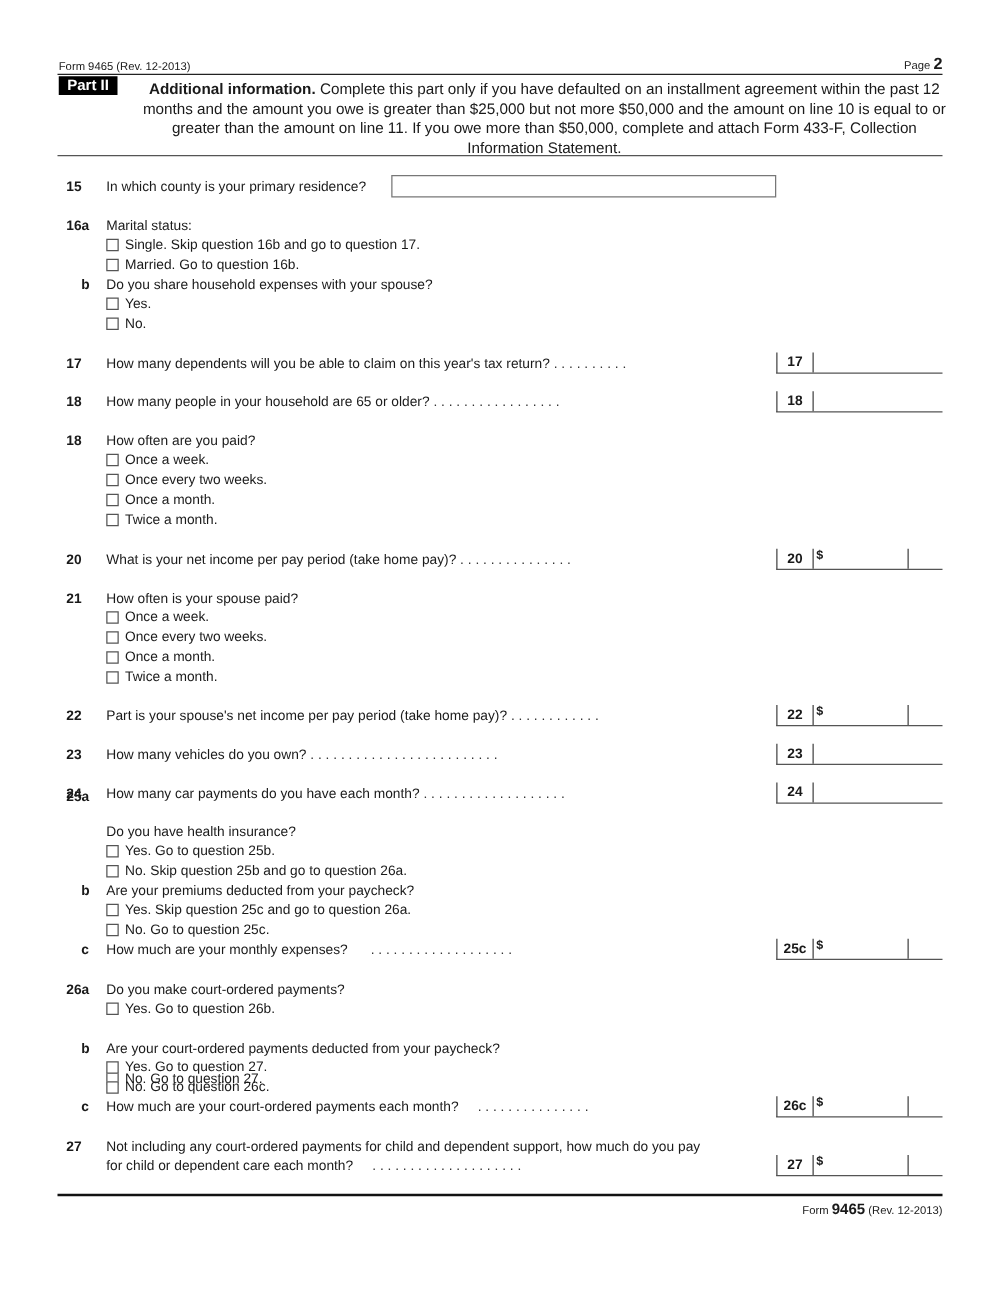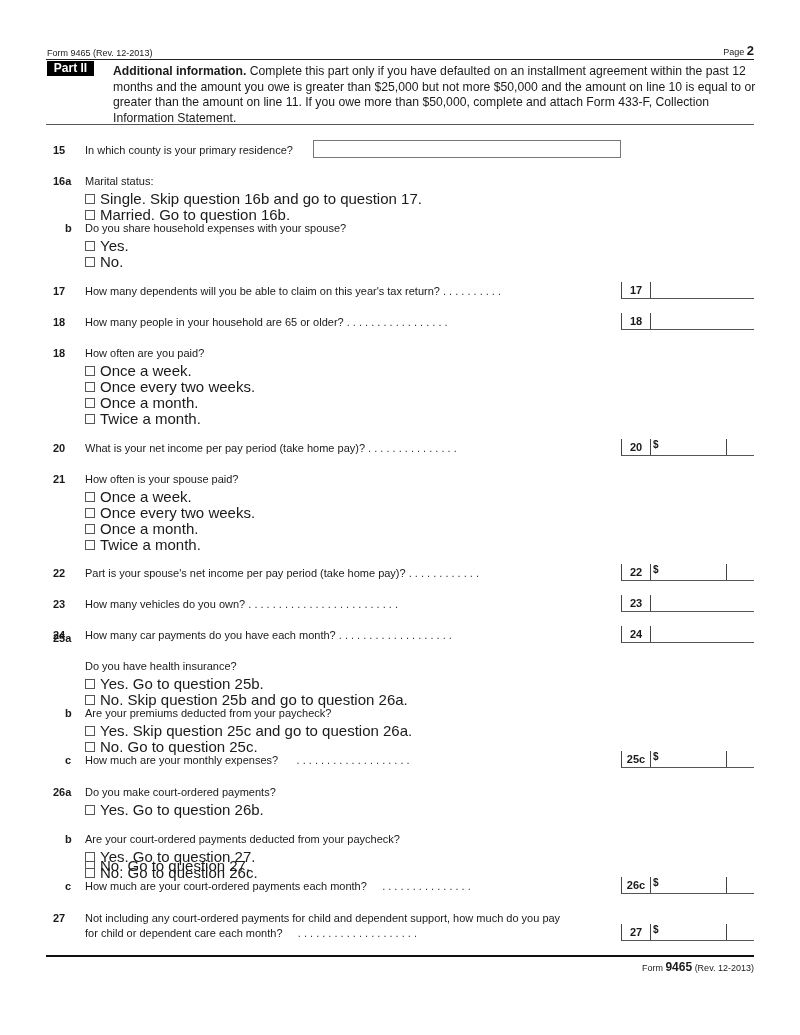--- a/index.html
+++ b/index.html
@@ -1,32 +1,32 @@
 <!DOCTYPE html>
 <html><head>
 <meta charset="utf-8">
 <style>
   html, body { margin:0; padding:0; background:#fff; }
   body { width:800px; height:1035px; position:relative; overflow:hidden;
          font-family:"Liberation Sans", sans-serif; color:#1a1a1a; }
-  .abs { position:absolute; }
+  .abs { position:absolute;text-align:center; }
   .hdr-left { left:47px; top:48px; font-size:9px; }
   .hdr-right { right:46px; top:43px; font-size:9px; }
   .hdr-right b { font-size:13px; }
   .top-rule { left:46px; top:59px; width:708px; height:1px; background:#222; }
   .part-badge { left:47px; top:61px; width:47px; height:15px; background:#000; color:#fff;
                 font-weight:bold; font-size:12px; line-height:15px; text-align:center; }
   .part-text { left:113px; top:64px; width:645px; font-size:12.2px; line-height:15.5px; }
   .part-text b { font-weight:bold; }
   .hdr-rule { left:46px; top:124px; width:708px; height:1px; background:#555; }
 
   .num { position:absolute; left:53px; font-size:11px; font-weight:bold; }
   .sub { position:absolute; left:65px; font-size:11px; font-weight:bold; }
   .q { position:absolute; left:85px; font-size:11px; white-space:nowrap; }
-  .opt { position:absolute; left:85px; font-size:15px; white-space:nowrap; display:flex; align-items:center; }
+  .opt { position:absolute; left:85px; font-size:11px; white-space:nowrap; display:flex; align-items:center; }
   .cb { display:inline-block; width:10px; height:10px; border:1px solid #555; margin-right:5px; background:#fff; box-sizing:border-box; }
   .dots { letter-spacing:0; color:#333; }
 
   .county-box { left:313px; top:140px; width:308px; height:18px; border:1px solid #777; box-sizing:border-box; background:#fff; }
 
   .ans { position:absolute; left:621px; height:17px; border-left:1px solid #444; border-bottom:1px solid #555; box-sizing:border-box; }
   .ans .lbl { position:absolute; left:0; top:2px; width:28px; text-align:center; font-size:11px; font-weight:bold; }
   .ans .div1 { position:absolute; left:28px; top:0; width:1px; height:16px; background:#444; }
   .ans .dollar { position:absolute; left:31px; top:0px; font-size:10px; font-weight:bold; }
   .ans .div2 { position:absolute; left:104px; top:0; width:1px; height:16px; background:#444; }

